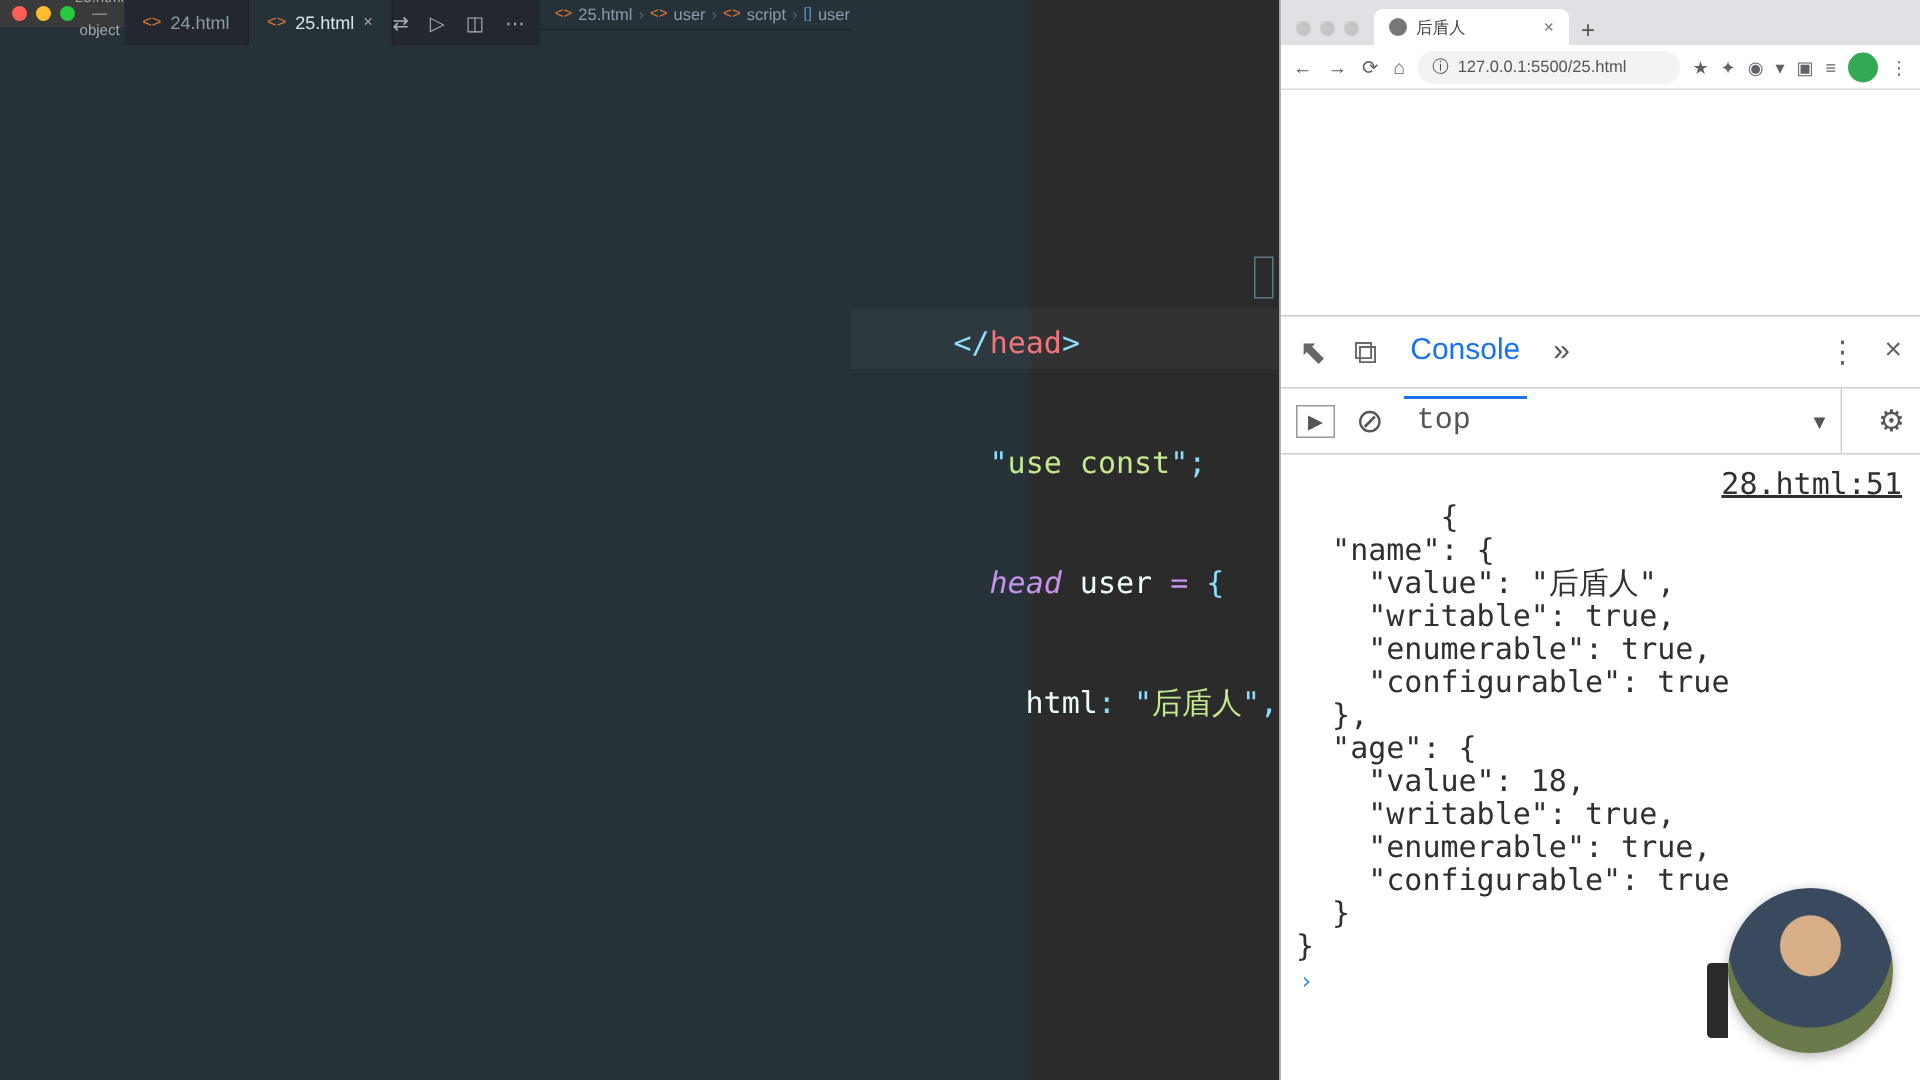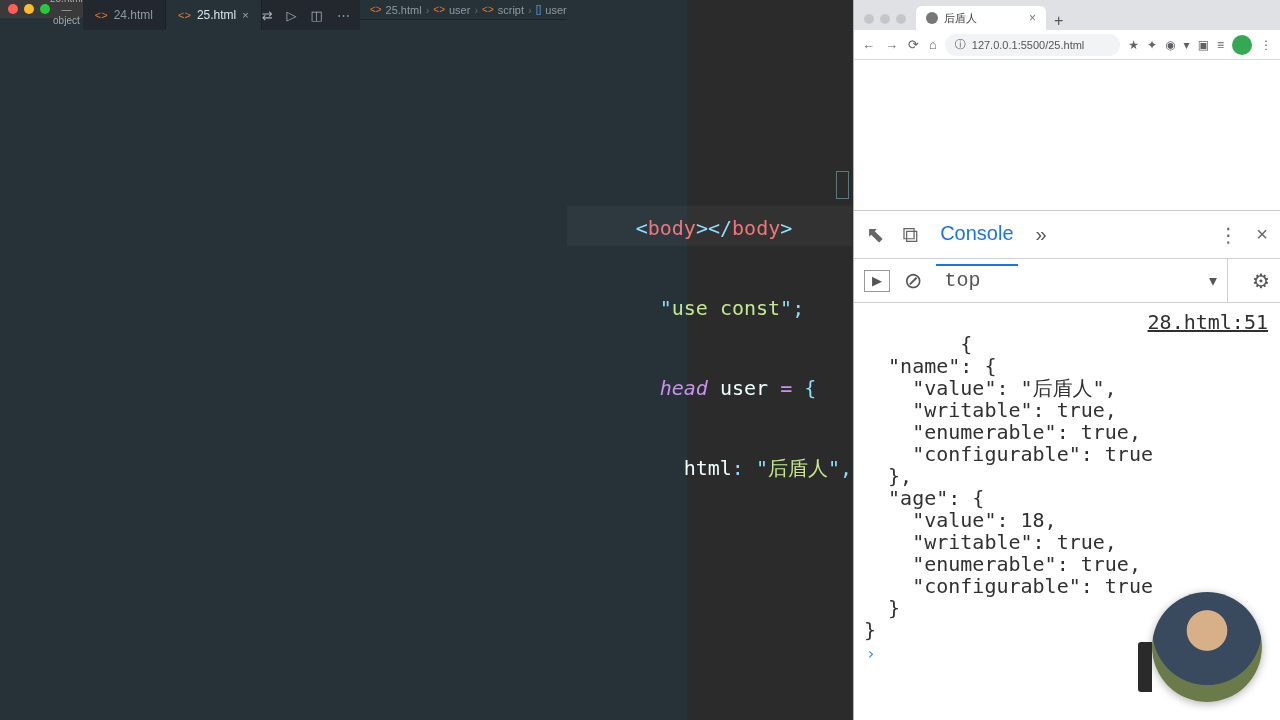--- a/index.html
+++ b/index.html
@@ -216,21 +216,21 @@
       <span class="crumb-ico b">[]</span>
       <span>user</span>
     </span>
   </div>
 
   <div class="code">
     <div class="hl-line" style="top:206px;"></div>
     <div class="bracket-box" style="left:269px; top:171px;"></div>
     <div class="text-caret" style="left:304px; top:209px;"></div>
     <span class="click-caret" style="left:705px; top:188px;">Ꮖ</span>
-<div style="padding-left:24px"><span class="c-tag">&lt;</span><span class="c-name">body</span><span class="c-tag">&gt;</span><span class="c-tag">&lt;/</span><span class="c-name">body</span><span class="c-tag">&gt;</span></div>
+<div style="padding-left:24px"><span class="c-tag">&lt;/</span><span class="c-name">head</span><span class="c-tag">&gt;</span></div>
 <div style="padding-left:48px"><span class="c-punc">"</span><span class="c-str">use const</span><span class="c-punc">"</span><span class="c-punc">;</span></div>
 <div style="padding-left:48px"><span class="c-kw">head</span> <span class="c-var">user</span> <span class="c-op">=</span> <span class="c-punc">{</span></div>
 <div style="padding-left:72px"><span class="c-attr">html</span><span class="c-punc">:</span> <span class="c-punc">"</span><span class="c-str">后盾人</span><span class="c-punc">"</span><span class="c-punc">,</span></div>
 
 
 
 
 
 
 

